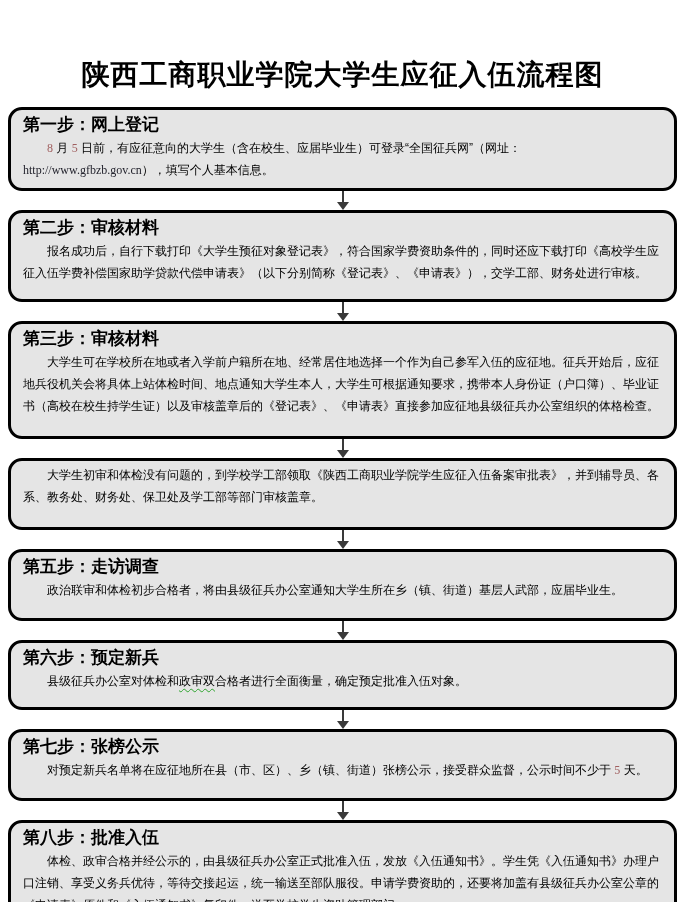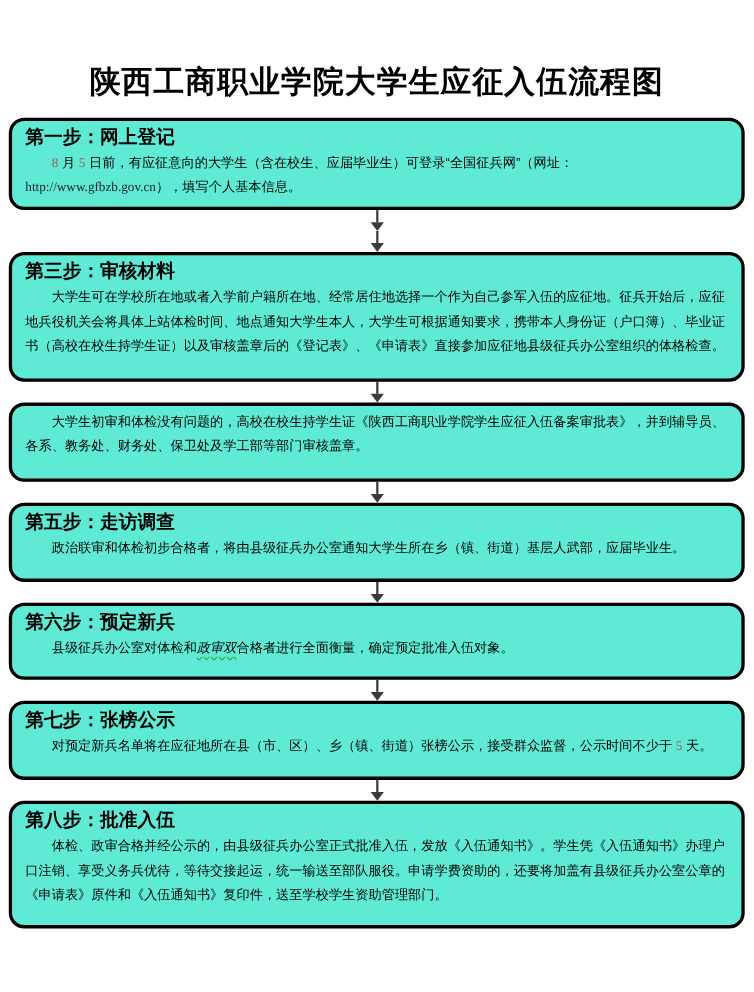--- a/index.html
+++ b/index.html
@@ -27,21 +27,21 @@
     text-align: center;
     line-height: 34px;
     margin: 2px 0 15px 0;
     letter-spacing: 1px;
   }
   .step-box {
     box-sizing: border-box;
     border: 3px solid #000000;
     border-radius: 14px;
     padding: 3px 12px 5px 12px;
-    background: #5eead4;
+    background: #e5e5e5;
   }
   .step-header {
     font-weight: bold;
     font-size: 17px;
     line-height: 24px;
   }
   .step-body {
     font-size: 12px;
     line-height: 22px;
     text-indent: 2em;
@@ -53,21 +53,20 @@
     font-family: "Liberation Serif", serif;
   }
   .seg-url {
     color: #24242e;
     font-family: "Liberation Serif", serif;
   }
   .seg-squiggle {
     text-decoration: underline wavy #2fa52f;
     text-decoration-thickness: 1px;
     text-underline-offset: 3px;
-    font-style: italic;
   }
   .connector {
     height: 19px;
     display: flex;
     flex-direction: column;
     align-items: center;
     justify-content: flex-start;
   }
   .connector .arrow-stem {
     width: 2px;
@@ -92,38 +91,42 @@
   <div class="step-box" style="min-height:84px">
     <div class="step-header">第一步：网上登记</div>
     <p class="step-body"><span class="seg-num">8</span><span> 月 </span><span class="seg-num">5</span><span> 日前，有应征意向的大学生（含在校生、应届毕业生）可登录“全国征兵网”（网址：</span><span class="seg-url">http://www.gfbzb.gov.cn</span><span>），填写个人基本信息。</span></p>
   </div>
 
   <div class="connector">
     <div class="arrow-stem"></div>
     <div class="arrow-head"></div>
   </div>
 
+  <div class="step-box" style="min-height:92px">
+    <div class="step-header">第二步：审核材料</div>
+    <p class="step-body"><span>报名成功后，自行下载打印《大学生预征对象登记表》，符合国家学费资助条件的，同时还应下载打印《高校学生应征入伍学费补偿国家助学贷款代偿申请表》（以下分别简称《登记表》、《申请表》），交学工部、财务处进行审核。</span></p>
+  </div>
 
   <div class="connector">
     <div class="arrow-stem"></div>
     <div class="arrow-head"></div>
   </div>
 
   <div class="step-box" style="min-height:118px">
     <div class="step-header">第三步：审核材料</div>
     <p class="step-body"><span>大学生可在学校所在地或者入学前户籍所在地、经常居住地选择一个作为自己参军入伍的应征地。征兵开始后，应征地兵役机关会将具体上站体检时间、地点通知大学生本人，大学生可根据通知要求，携带本人身份证（户口簿）、毕业证书（高校在校生持学生证）以及审核盖章后的《登记表》、《申请表》直接参加应征地县级征兵办公室组织的体格检查。</span></p>
   </div>
 
   <div class="connector">
     <div class="arrow-stem"></div>
     <div class="arrow-head"></div>
   </div>
 
   <div class="step-box" style="min-height:72px">
-    <p class="step-body"><span>大学生初审和体检没有问题的，高校在校生持学生证《陕西工商职业学院学生应征入伍备案审批表》，并到辅导员、各系、教务处、财务处、保卫处及学工部等部门审核盖章。</span></p>
+    <p class="step-body"><span>大学生初审和体检没有问题的，到学校学工部领取《陕西工商职业学院学生应征入伍备案审批表》，并到辅导员、各系、教务处、财务处、保卫处及学工部等部门审核盖章。</span></p>
   </div>
 
   <div class="connector">
     <div class="arrow-stem"></div>
     <div class="arrow-head"></div>
   </div>
 
   <div class="step-box" style="min-height:72px">
     <div class="step-header">第五步：走访调查</div>
     <p class="step-body"><span>政治联审和体检初步合格者，将由县级征兵办公室通知大学生所在乡（镇、街道）基层人武部，应届毕业生。</span></p>

